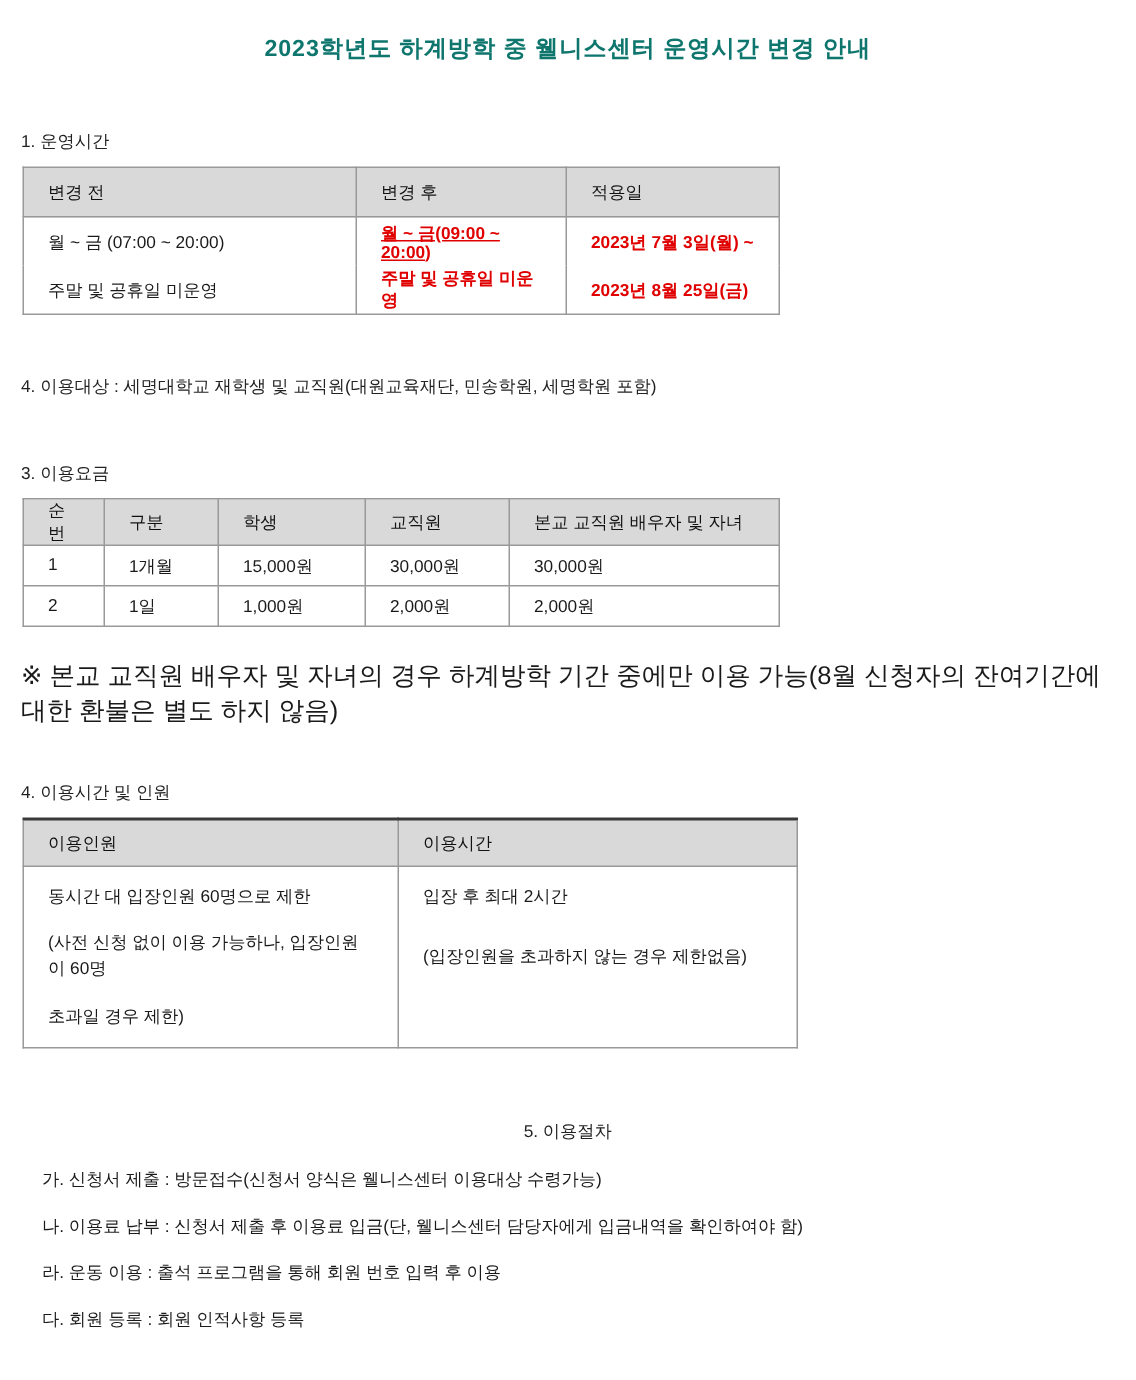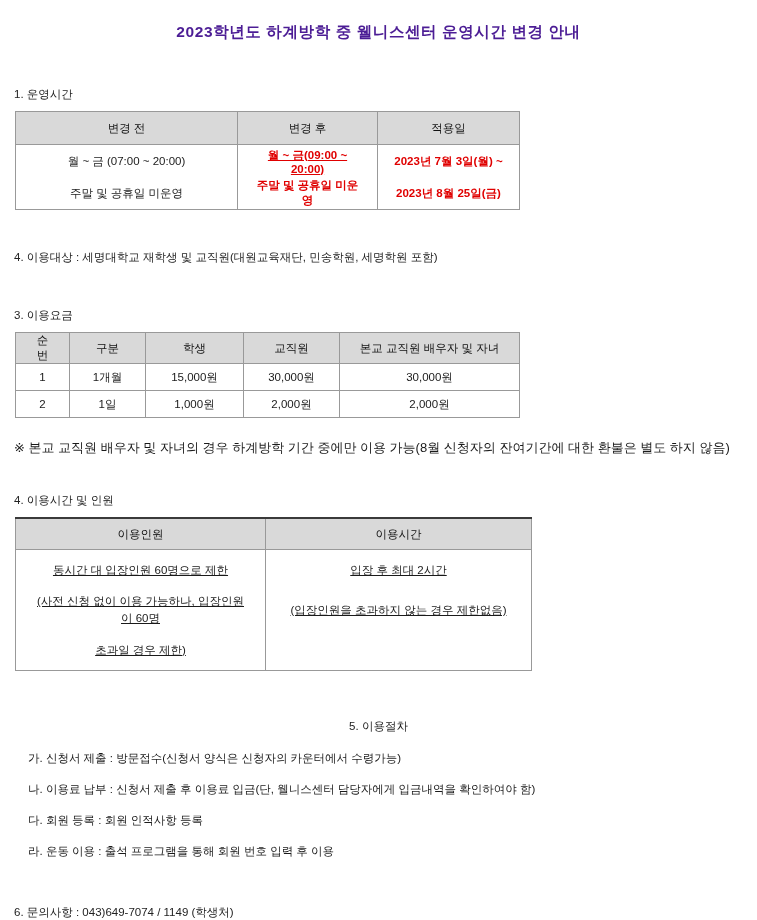--- a/index.html
+++ b/index.html
@@ -22,21 +22,21 @@
     box-sizing: border-box;
     position: relative;
   }
   .doc-title {
     text-align: center;
     font-size: 15.5px;
     font-weight: bold;
     letter-spacing: 0.6px;
     margin: 22px 0 0 0;
     padding: 0 20px;
-    color: #4c1d95;
+    color: #0f766e;
   }
   .content {
     padding: 0 14px 0 14px;
   }
   .section-head {
     font-size: 11.5px;
     color: #222;
     margin: 0;
     padding: 0;
   }
@@ -47,21 +47,21 @@
   .sec5 { margin-top: 48px; text-align: center; }
   .sec6 { margin-top: 46px; }
 
   table {
     border-collapse: collapse;
     margin-top: 9px;
     table-layout: fixed;
   }
   table td, table th {
     border: 1px solid #999;
-    text-align: center;
+    text-align: left;
     vertical-align: middle;
     font-size: 11.5px;
     font-weight: normal;
     padding: 0 16px;
   }
   .hdr-cell {
     background: #d9d9d9;
     font-size: 11.5px;
     height: 27px;
     color: #111;
@@ -89,27 +89,26 @@
   #table-capacity {
     width: 516px;
     margin-left: 1px;
     border-top: 2px solid #3a3a3a;
     border-bottom: 1px solid #a21caf;
   }
   #table-capacity .hdr-cell { height: 30px; }
   #table-capacity td.body-cell {
     height: 40px;
     line-height: 1.45;
-    text-decoration: underline;
   }
   #table-capacity td.no-b { border-bottom: none; }
   #table-capacity td.no-t { border-top: none; }
 
   .note {
-    font-size: 13px;
+    font-size: 17px;
     margin-top: 21px;
     color: #1a1a1a;
   }
   .proc-list {
     margin: 17px 0 0 0;
     padding: 0;
     list-style: none;
   }
   .proc-list li {
     font-size: 11.5px;
@@ -218,22 +217,22 @@
         </tr>
         <tr>
           <td class="body-cell no-t">초과일 경우 제한)</td>
           <td class="body-cell no-t"></td>
         </tr>
       </tbody>
     </table>
 
     <div class="section-head sec5">5. 이용절차</div>
     <ul class="proc-list">
-      <li>가. 신청서 제출 : 방문접수(신청서 양식은 신청자의 카운터에서 수령가능)</li>
+      <li>가. 신청서 제출 : 방문접수(신청서 양식은 웰니스센터 이용대상 수령가능)</li>
       <li>나. 이용료 납부 : 신청서 제출 후 이용료 입금(단, 웰니스센터 담당자에게 입금내역을 확인하여야 함)</li>
+      <li>라. 운동 이용 : 출석 프로그램을 통해 회원 번호 입력 후 이용</li>
       <li>다. 회원 등록 : 회원 인적사항 등록</li>
-      <li>라. 운동 이용 : 출석 프로그램을 통해 회원 번호 입력 후 이용</li>
     </ul>
 
     <div class="section-head sec6 sec6-line">6. 문의사항 : 043)649-7074 / 1149 (학생처)</div>
 
   </div>
 </div>
 
 </body></html>

